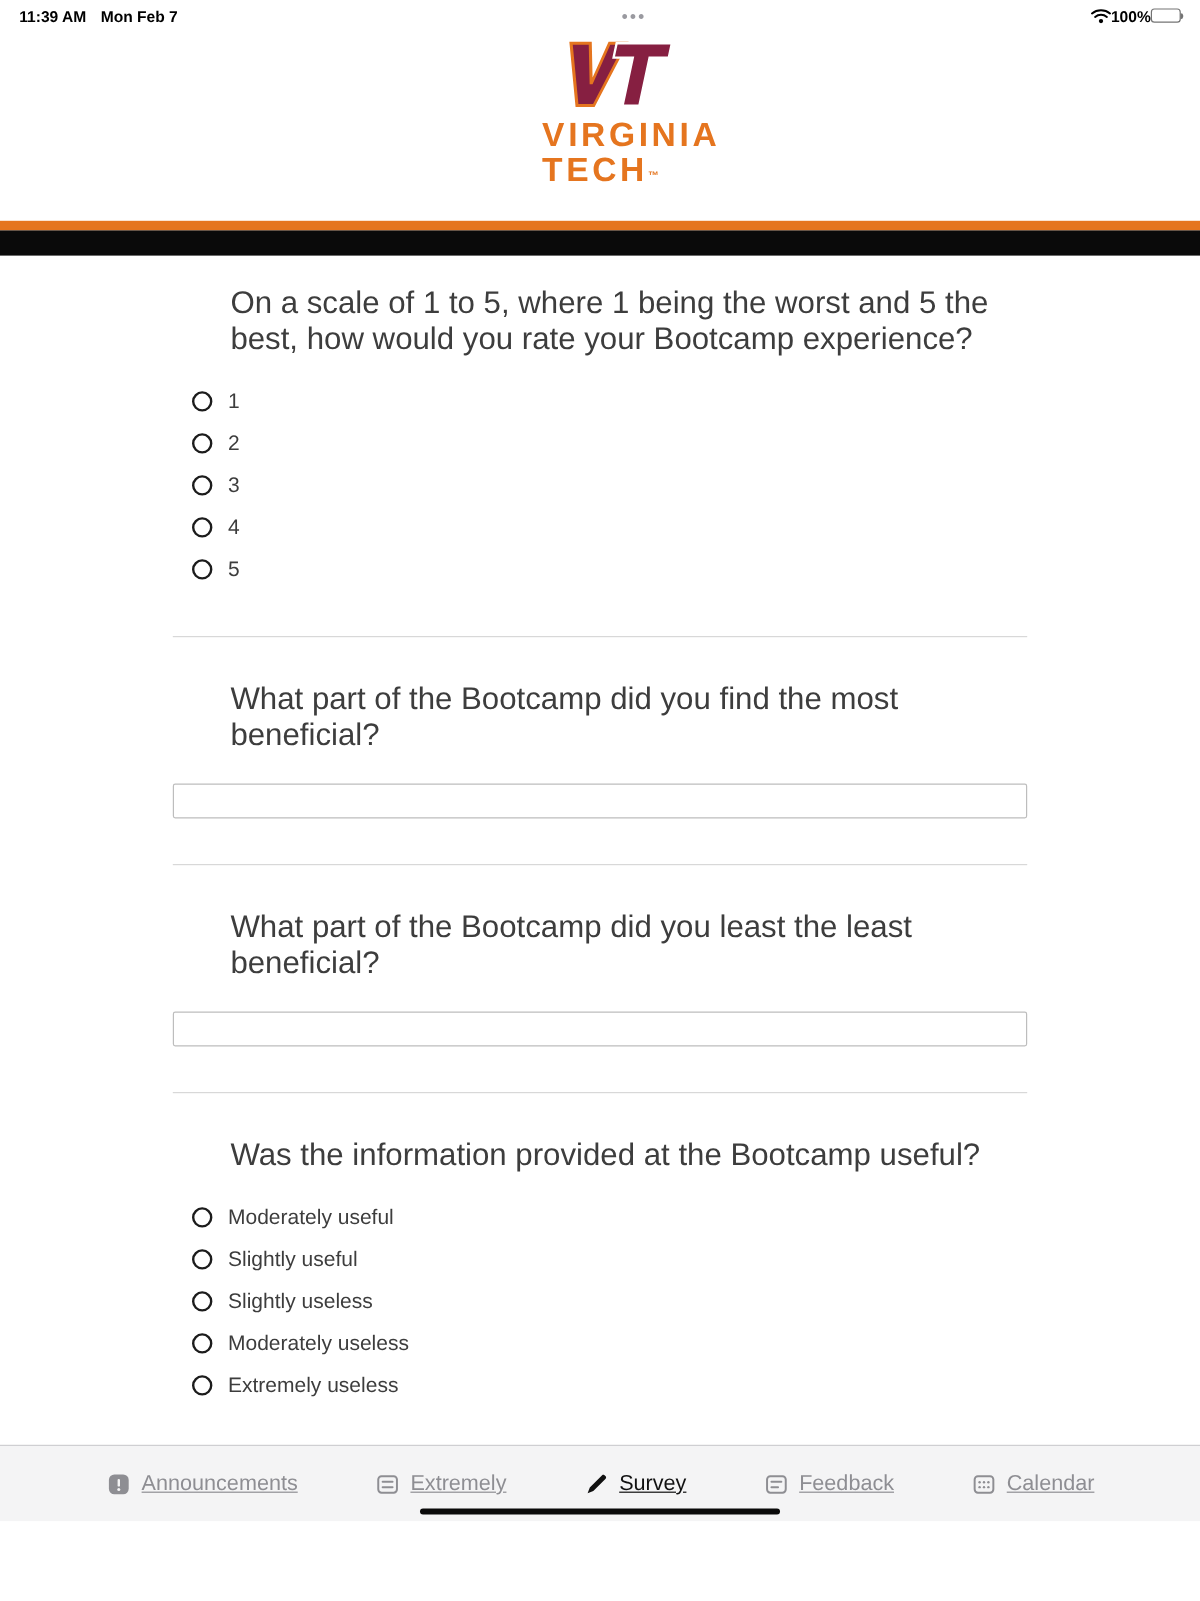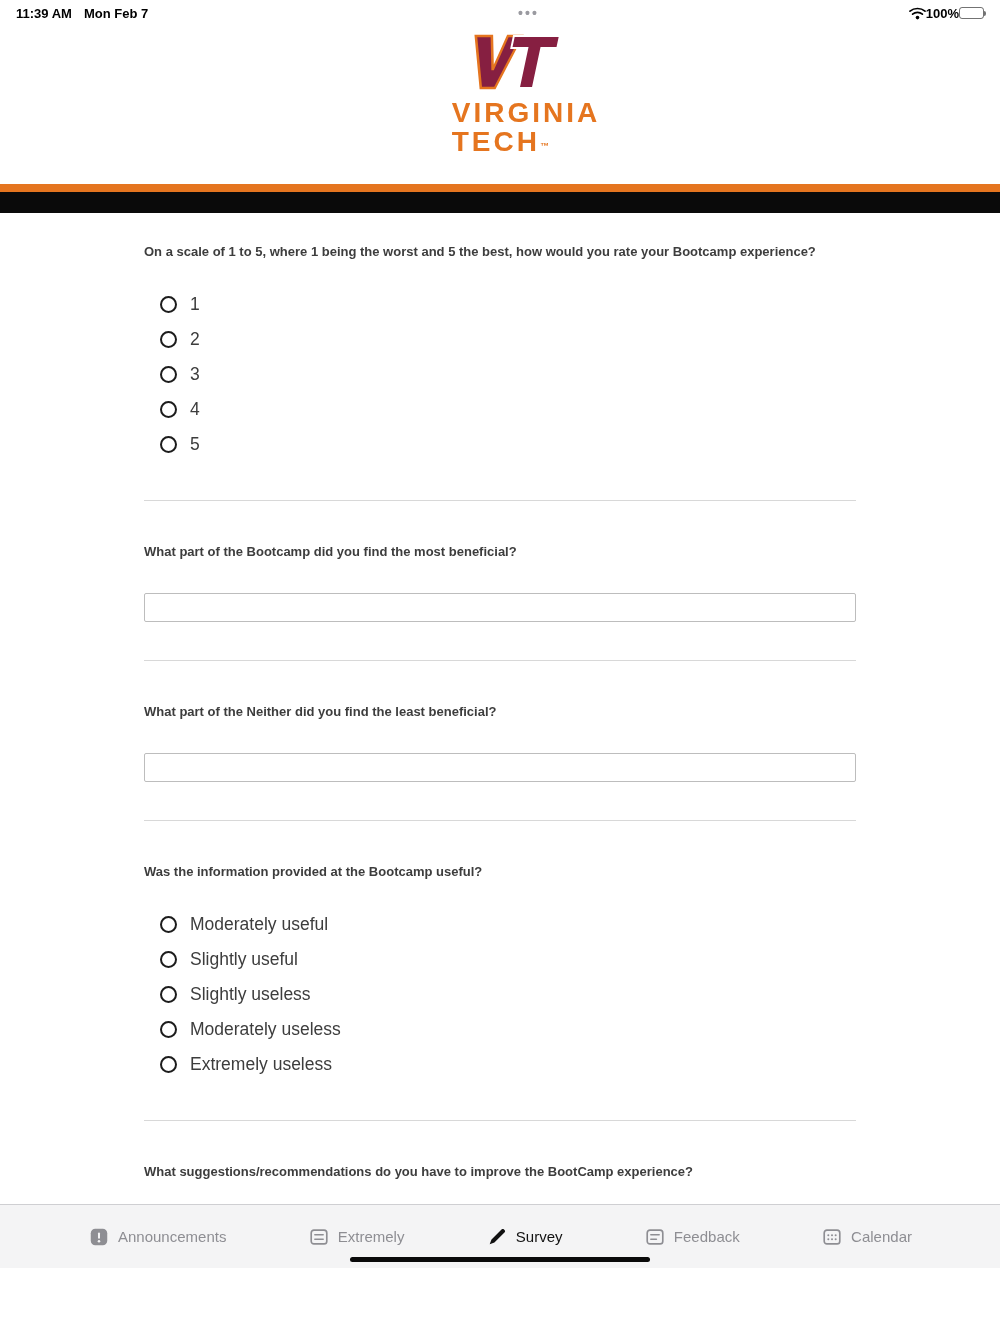--- a/index.html
+++ b/index.html
@@ -45,21 +45,21 @@
   .vt-wordmark .tm { font-size: 9px; letter-spacing: 0; vertical-align: 2px; }
   .stripe-orange { position: absolute; top: 184px; left: 0; right: 0; height: 8px; background: #E5751F; }
   .stripe-black  { position: absolute; top: 192px; left: 0; right: 0; height: 21px; background: #0a0a0a; }
 
   
   .survey-main {
     position: absolute; top: 213px; left: 0; right: 0; bottom: 64px;
     padding: 24px 144px 0 144px; overflow: hidden;
   }
   .q-text {
-    color: #3d3d3d; font-size: 13px; line-height: 30px; font-weight: bold;
+    color: #3d3d3d; font-size: 26px; line-height: 30px; font-weight: normal; margin-left: 48px;
   }
   .options { margin: 20px 0 0 16px; }
   .option-row { display: flex; align-items: center; height: 35px; cursor: pointer; }
   .radio-circle {
     width: 17px; height: 17px; border: 2px solid #1c1c1c; border-radius: 50%;
     margin-right: 13px; flex: 0 0 auto; background: #fff;
   }
   .option-label { color: #3d3d3d; font-size: 17.5px; }
   .divider { border: none; border-top: 1px solid #d8d8d8; margin: 38px 0 0 0; }
   .q-block { margin-top: 36px; }
@@ -72,21 +72,21 @@
 
   
   .tab-bar {
     position: absolute; left: 0; right: 0; bottom: 0; height: 64px;
     background: #f4f4f5; border-top: 1px solid #cfcfd2;
     display: flex; align-items: center; justify-content: space-between;
     padding: 0 88px;
   }
   .tab-item { display: flex; align-items: center; gap: 8px; color: #8e8e93; cursor: pointer; }
   .tab-item.active { color: #111; }
-  .tab-label { font-size: 15px; }
+  .tab-label { font-size: 18px; text-decoration: underline; }
   .tab-icon svg { display: block; }
   .home-indicator {
     position: absolute; bottom: 6px; left: 50%; transform: translateX(-50%);
     width: 300px; height: 5px; background: #0a0a0a; border-radius: 3px;
   }
 </style>
 </head>
 <body>
 
 <div class="screen">
@@ -160,21 +160,21 @@
     <hr class="divider">
 
     <section class="q-block">
       <p class="q-text">What part of the Bootcamp did you find the most beneficial?</p>
       <input class="text-input" type="text" placeholder="" style="">
     </section>
 
     <hr class="divider">
 
     <section class="q-block">
-      <p class="q-text">What part of the Neither did you find the least beneficial?</p>
+      <p class="q-text">What part of the Bootcamp did you least the least beneficial?</p>
       <input class="text-input" type="text" placeholder="" style="">
     </section>
 
     <hr class="divider">
 
     <section class="q-block">
       <p class="q-text">Was the information provided at the Bootcamp useful?</p>
       <div class="options">
         <div class="option-row">
           <span class="radio-circle"></span>

